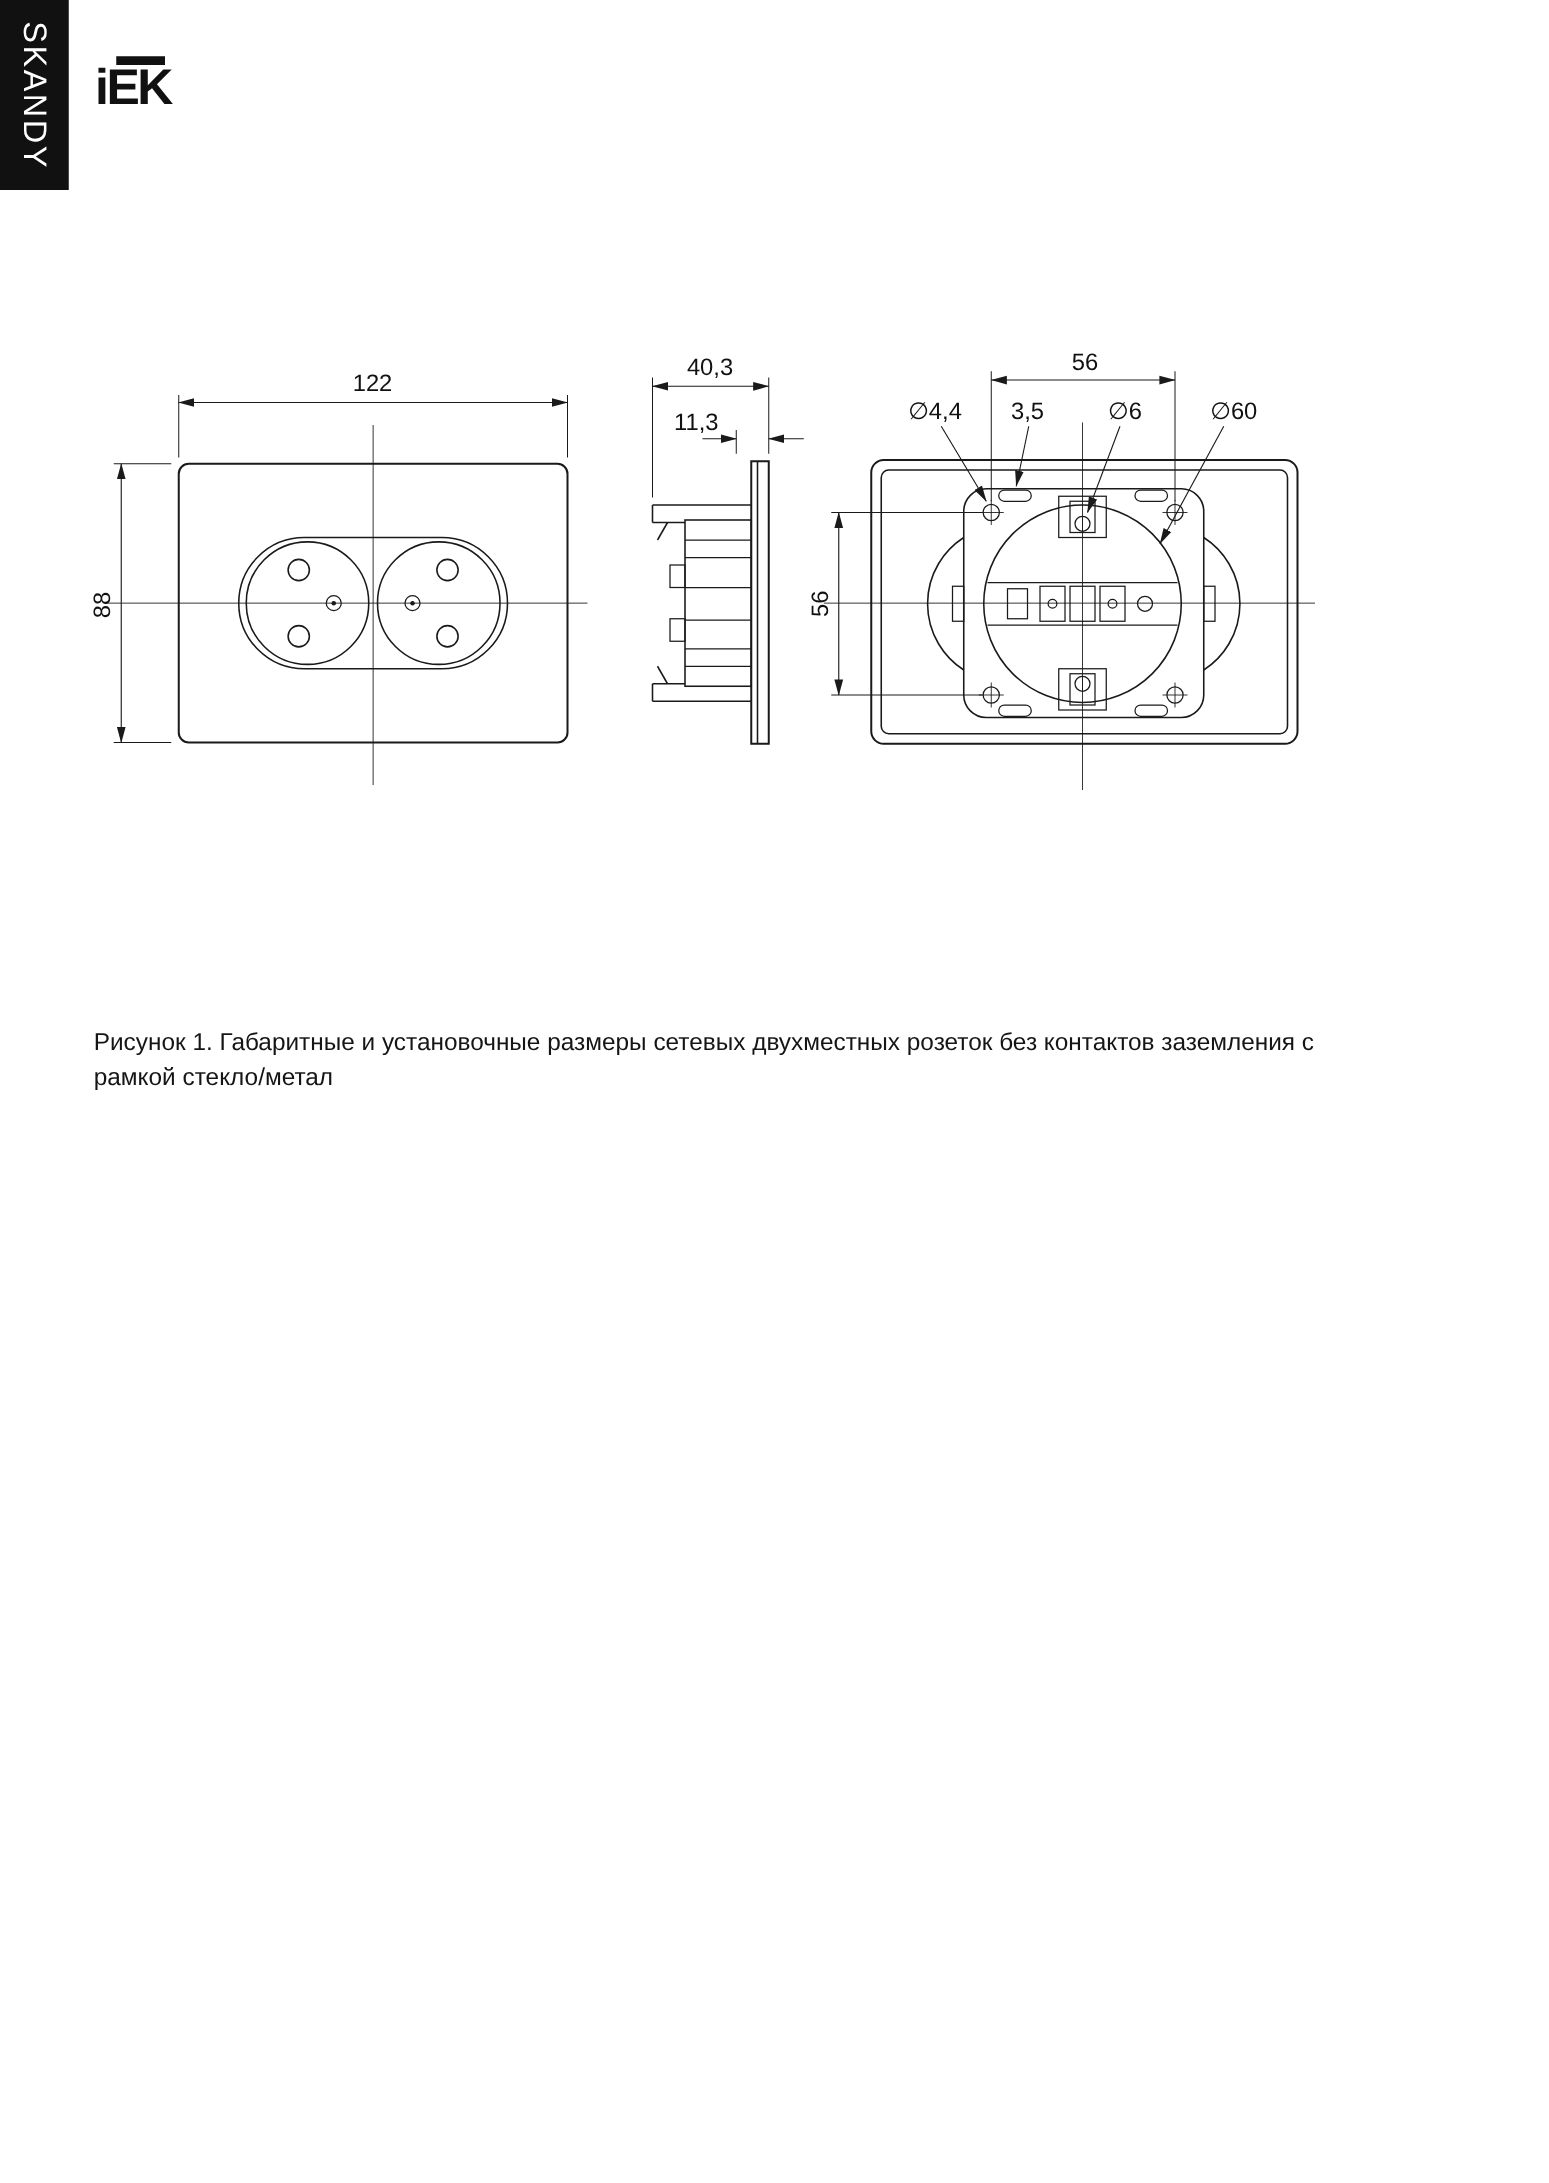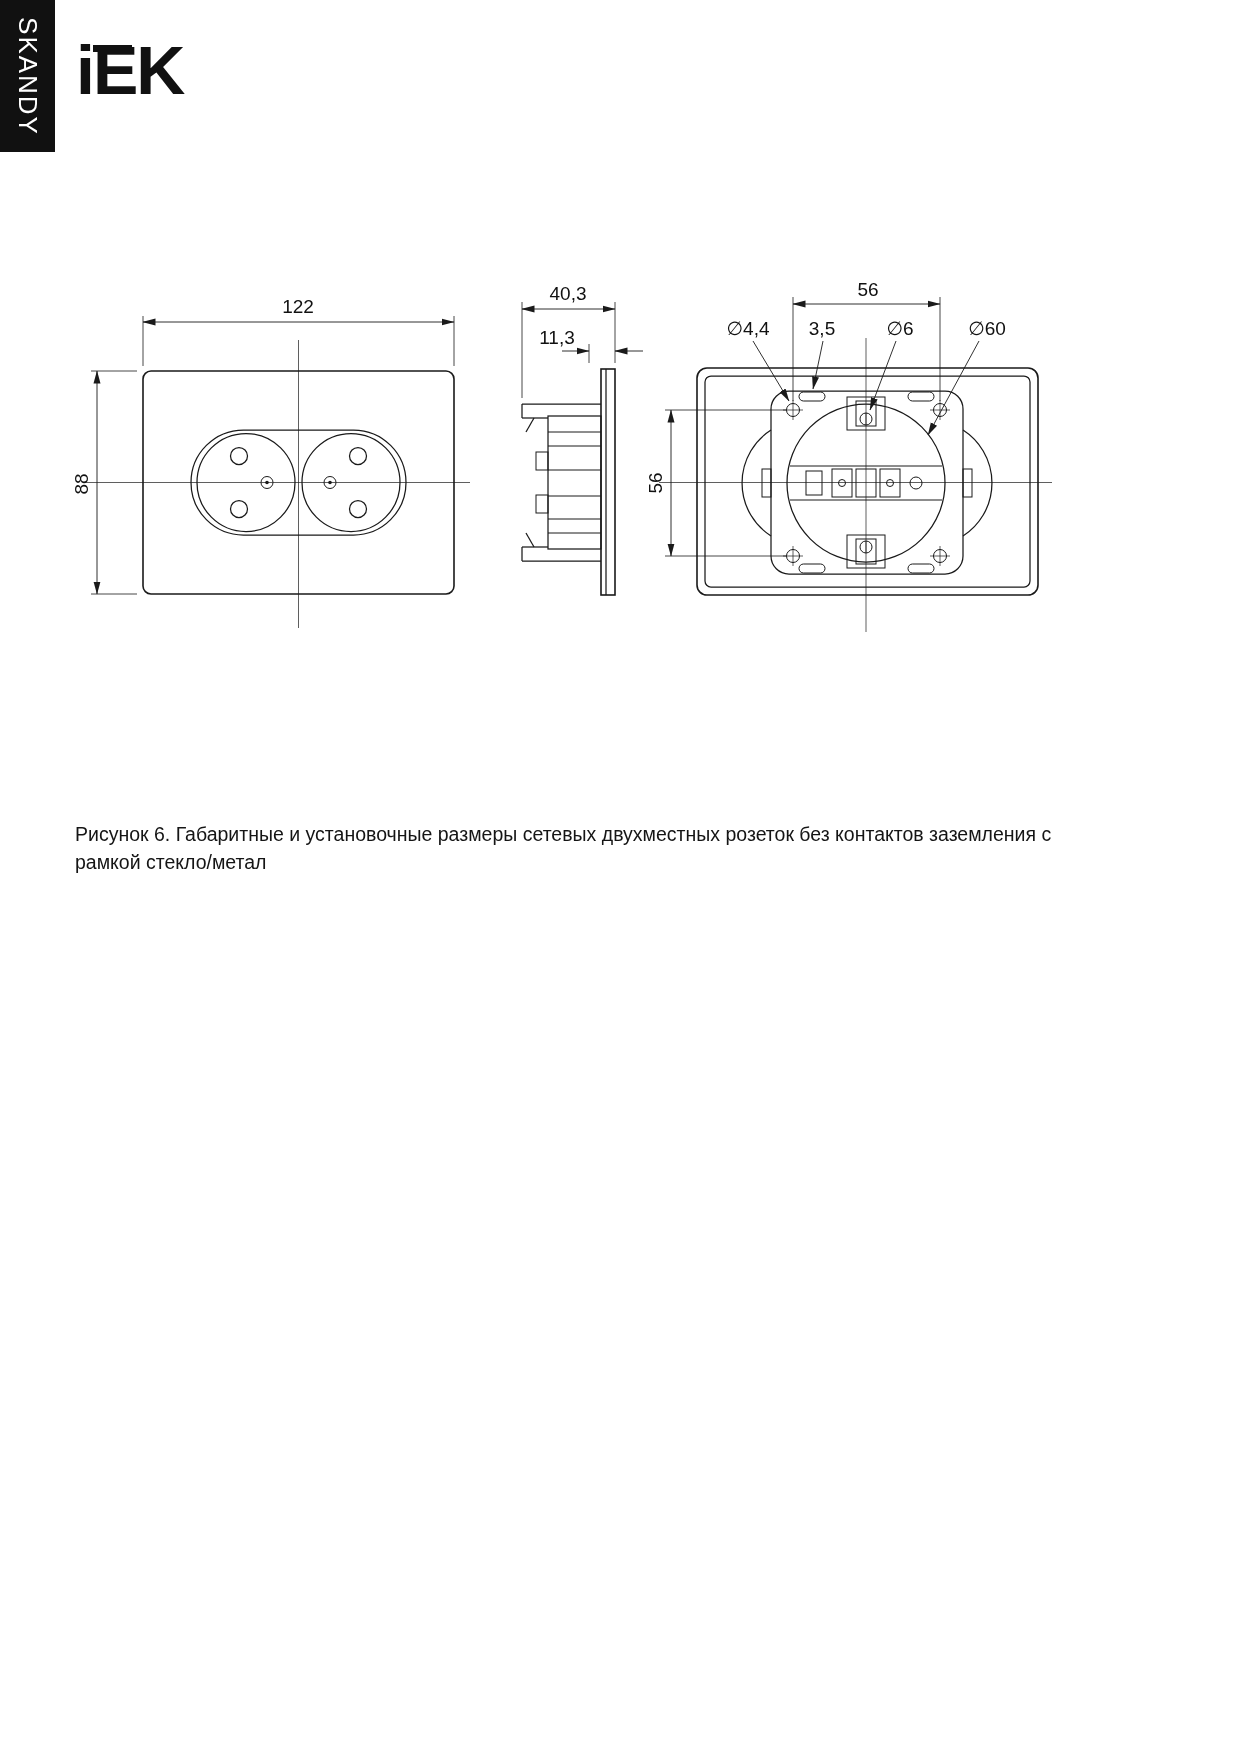--- a/index.html
+++ b/index.html
@@ -15,21 +15,21 @@
     position:absolute;left:0;top:0;width:55px;height:152px;
     background:#111;
     display:flex;align-items:center;justify-content:center;
   }
   .side-tab span{
     color:#fff;font-size:26px;letter-spacing:2px;
     transform:rotate(90deg);white-space:nowrap;
   }
   .logo{
     position:absolute;left:76px;top:38px;height:70px;
-    font-weight:bold;font-size:68px;letter-spacing:-2px;line-height:64px;
+    font-weight:bold;font-size:40px;letter-spacing:-2px;line-height:64px;
     color:#111;
   }
   .logo-bar{
     position:absolute;left:17px;top:7px;width:39px;height:6.5px;background:#111;
   }
   .drawing-wrap{position:absolute;left:0;top:0;width:1064px;height:780px;}
   svg text{font-family:"Liberation Sans",sans-serif;font-size:19px;fill:#111;}
   .o{fill:none;stroke:#1a1a1a;stroke-width:1.6;}
   .m{fill:none;stroke:#1a1a1a;stroke-width:1.25;}
   .d{fill:none;stroke:#1a1a1a;stroke-width:1;}
@@ -206,13 +206,13 @@
     <line class="ldr" x1="979" y1="341" x2="928" y2="435" marker-end="url(#arrow)"></line>
 
     <line class="ext" x1="786" y1="410" x2="665" y2="410"></line>
     <line class="ext" x1="786" y1="556" x2="665" y2="556"></line>
     <line class="dim" x1="671" y1="410" x2="671" y2="556" marker-start="url(#arrow)" marker-end="url(#arrow)"></line>
     <text x="662" y="483" text-anchor="middle" transform="rotate(-90 662 483)">56</text>
   </g>
 </svg>
 </div>
 
-<div class="caption">Рисунок 6. Габаритные и установочные размеры сетевых двухместных розеток без контактов заземления с рамкой стекло/метал</div>
+<div class="caption">Рисунок 1. Габаритные и установочные размеры сетевых двухместных розеток без контактов заземления с рамкой стекло/метал</div>
 
 </body></html>

